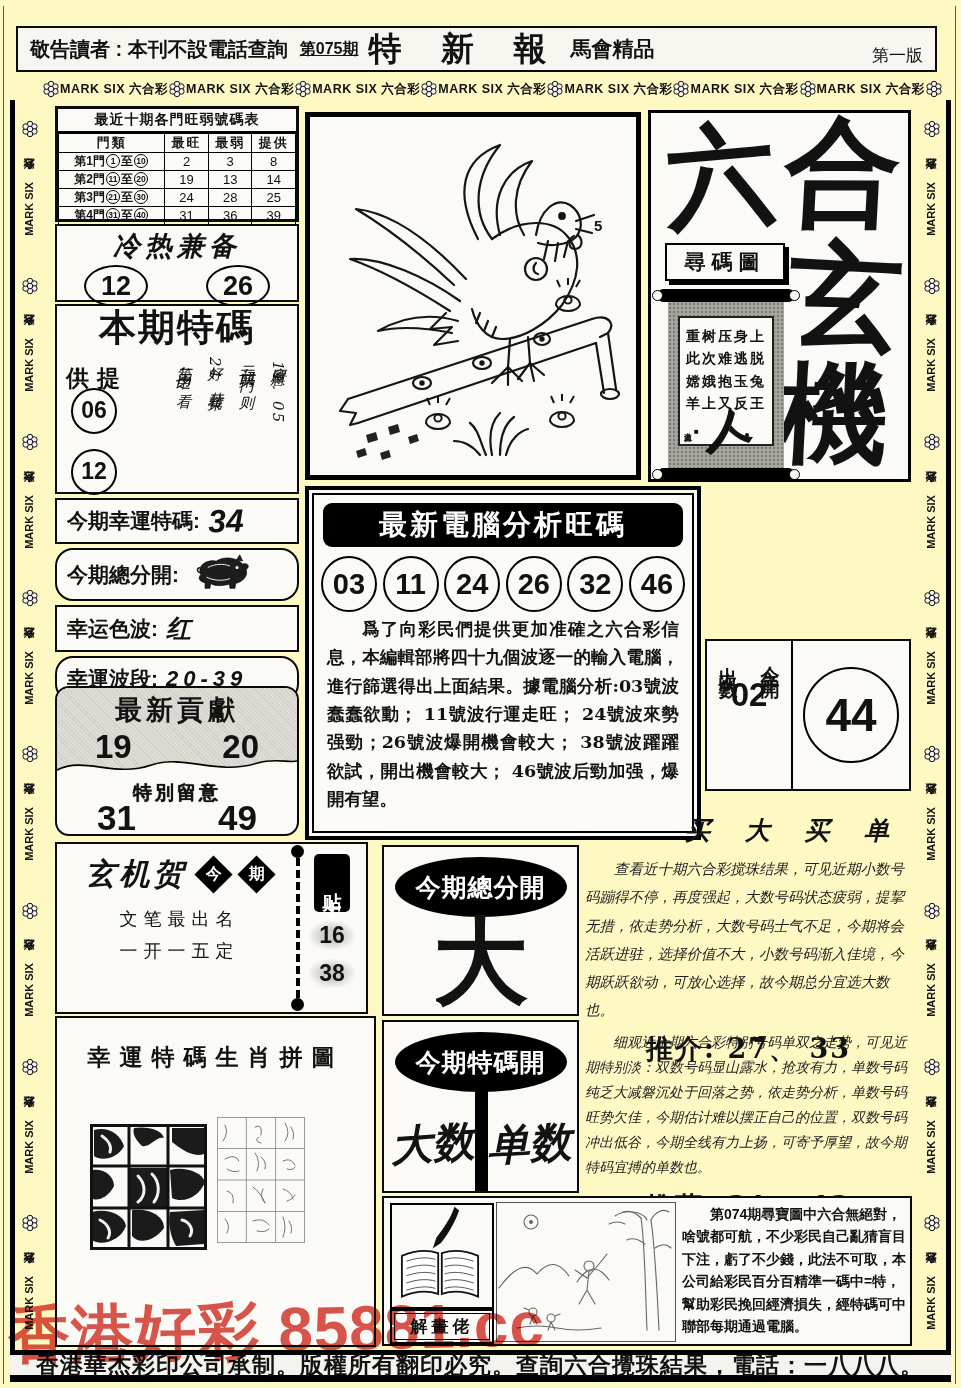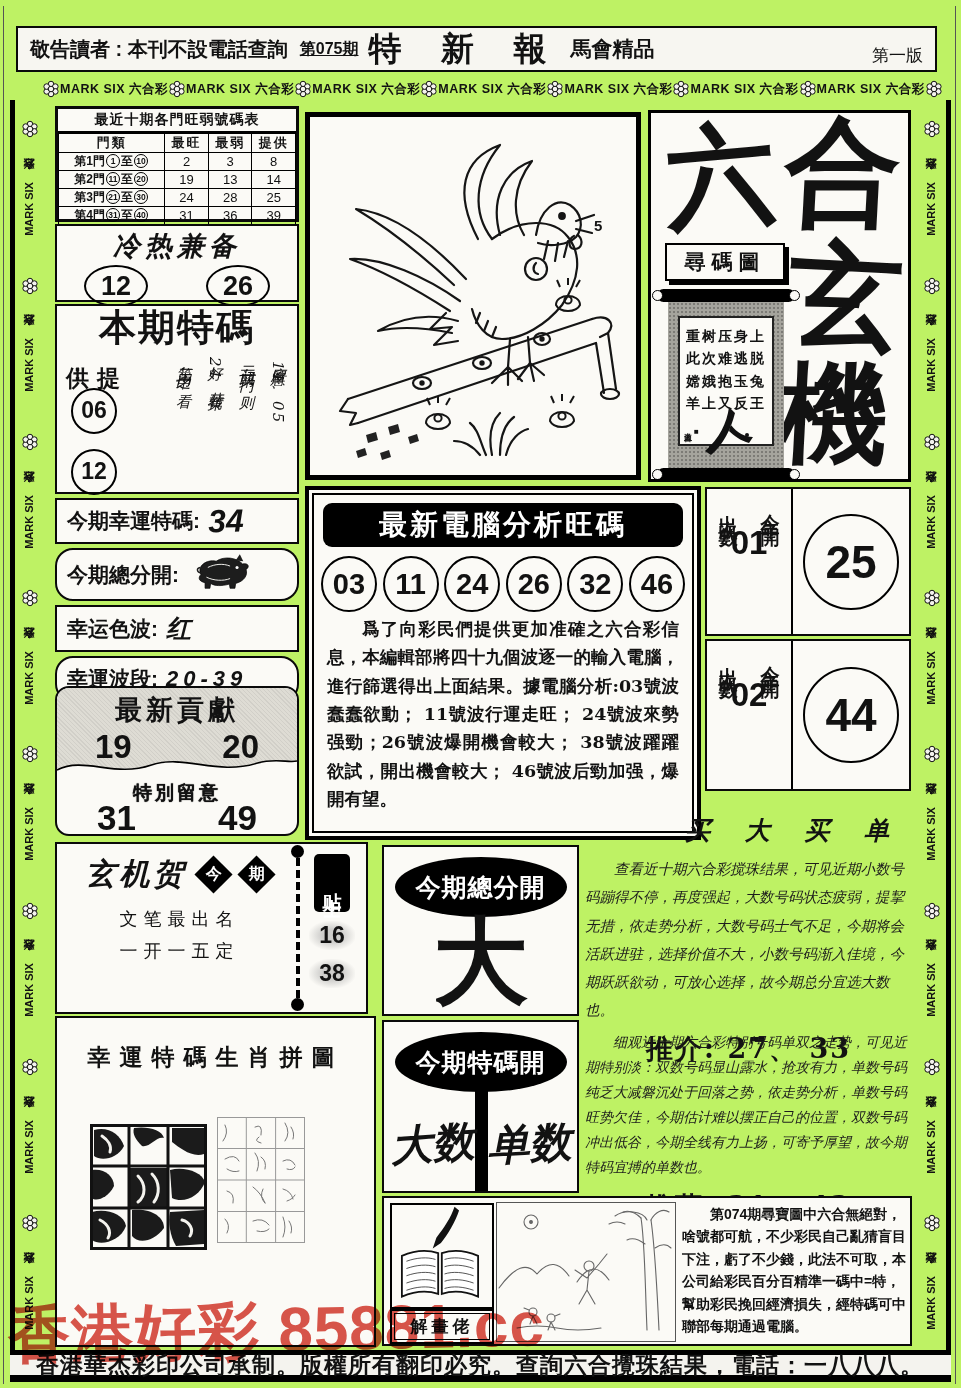--- a/index.html
+++ b/index.html
@@ -1,16 +1,16 @@
 <!DOCTYPE html>
 <html><head>
 <meta charset="utf-8">
 <style>
   html,body{margin:0;padding:0;background:#888;}
-  .page{position:relative;width:961px;height:1388px;background:#bef264;margin:0 auto;
+  .page{position:relative;width:961px;height:1388px;background:#fef9c3;margin:0 auto;
         font-family:"Liberation Sans","DejaVu Sans",sans-serif;color:#121212;overflow:hidden;}
   .box{position:absolute;border:2px solid #0a0a0a;background:#fbfaf6;box-sizing:border-box;}
   .serif{font-family:"DejaVu Serif","Liberation Serif",serif;}
   .edge{position:absolute;background:#555;}
 
   
   .header-box{position:absolute;left:16px;top:26px;width:921px;height:46px;border:2px solid #0a0a0a;
               background:#f7f6f1;display:flex;align-items:center;padding:0 12px;box-sizing:border-box;gap:10px;}
   .hd-notice{font-size:20px;font-weight:bold;white-space:nowrap;}
   .hd-issue{font-size:16px;font-weight:bold;margin-left:2px;white-space:nowrap;text-decoration:underline;}
@@ -818,32 +818,20 @@
       <svg class="scr-tree" width="56" height="66" viewBox="0 0 56 66">
         <path d="M28,0 C26,16 18,32 4,44 L10,48 C22,38 30,22 34,6 Z M30,18 C36,26 44,30 52,30 L48,36 C40,34 32,28 28,24 Z" fill="#111"></path>
         <circle cx="10" cy="40" r="2" fill="#111"></circle>
           <circle cx="46" cy="28" r="2" fill="#111"></circle>
       </svg>
       <div class="scr-sig">曾道人</div>
       <div class="roller" style="top:179px;"></div>
     </div>
   </div>
 
-  <div class="box occ" style="left:705px;top:487px;">
-    <div class="occ-left">
-      <div class="occ-pair">
-        <span class="occ-v">出次數</span>
-        <span class="occ-v">今年開</span>
-      </div>
-      <div class="occ-seq">01</div>
-    </div>
-    <div class="occ-right">
-      <div class="occ-circle">25</div>
-    </div>
-  </div>
   <div class="box occ" style="left:705px;top:639px;height:152px;">
     <div class="occ-left">
       <div class="occ-pair">
         <span class="occ-v">出次數</span>
         <span class="occ-v">今年開</span>
       </div>
       <div class="occ-seq">02</div>
     </div>
     <div class="occ-right">
       <div class="occ-circle">44</div>

